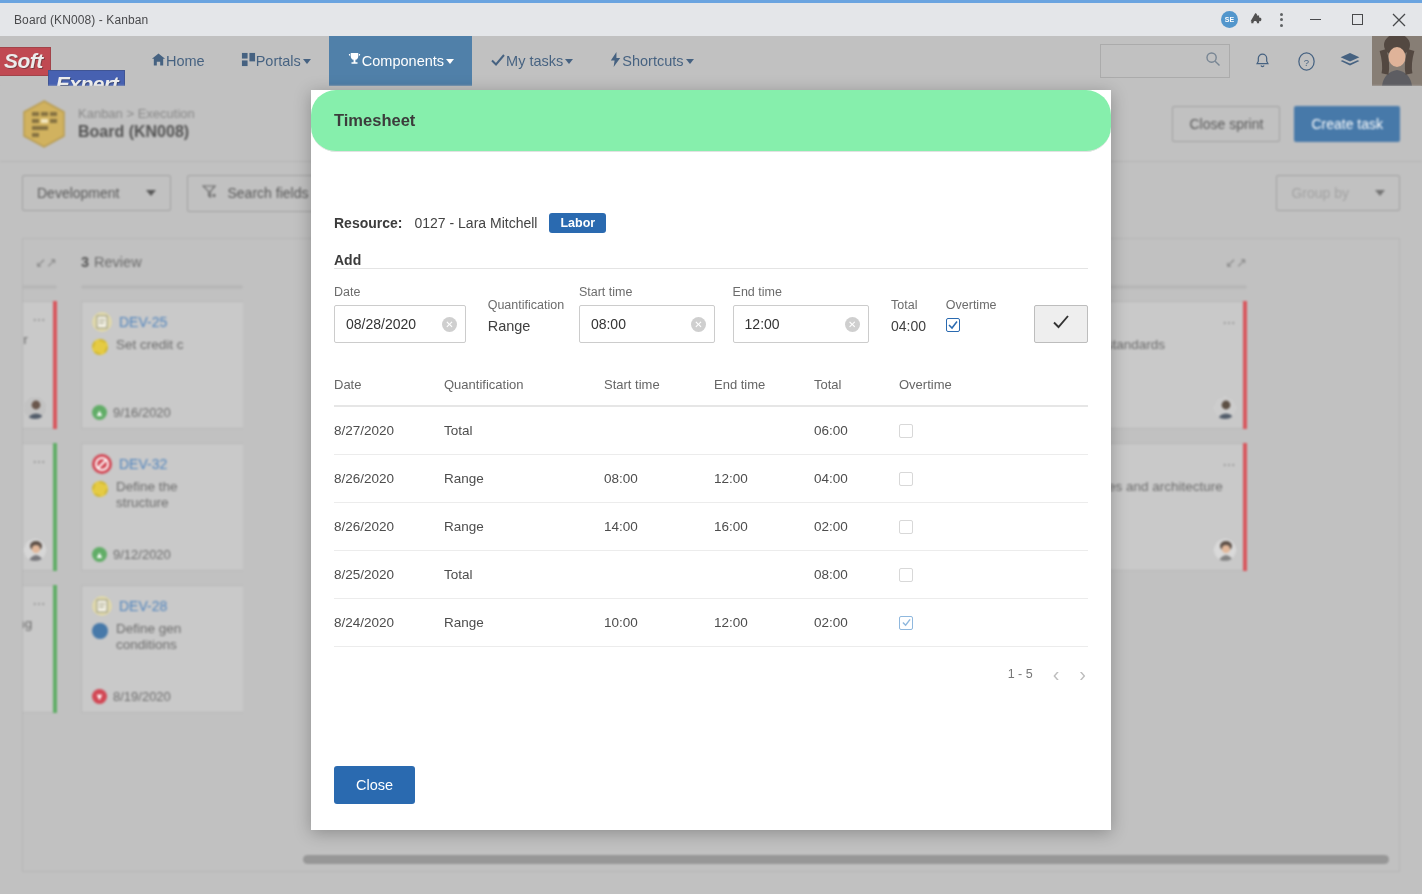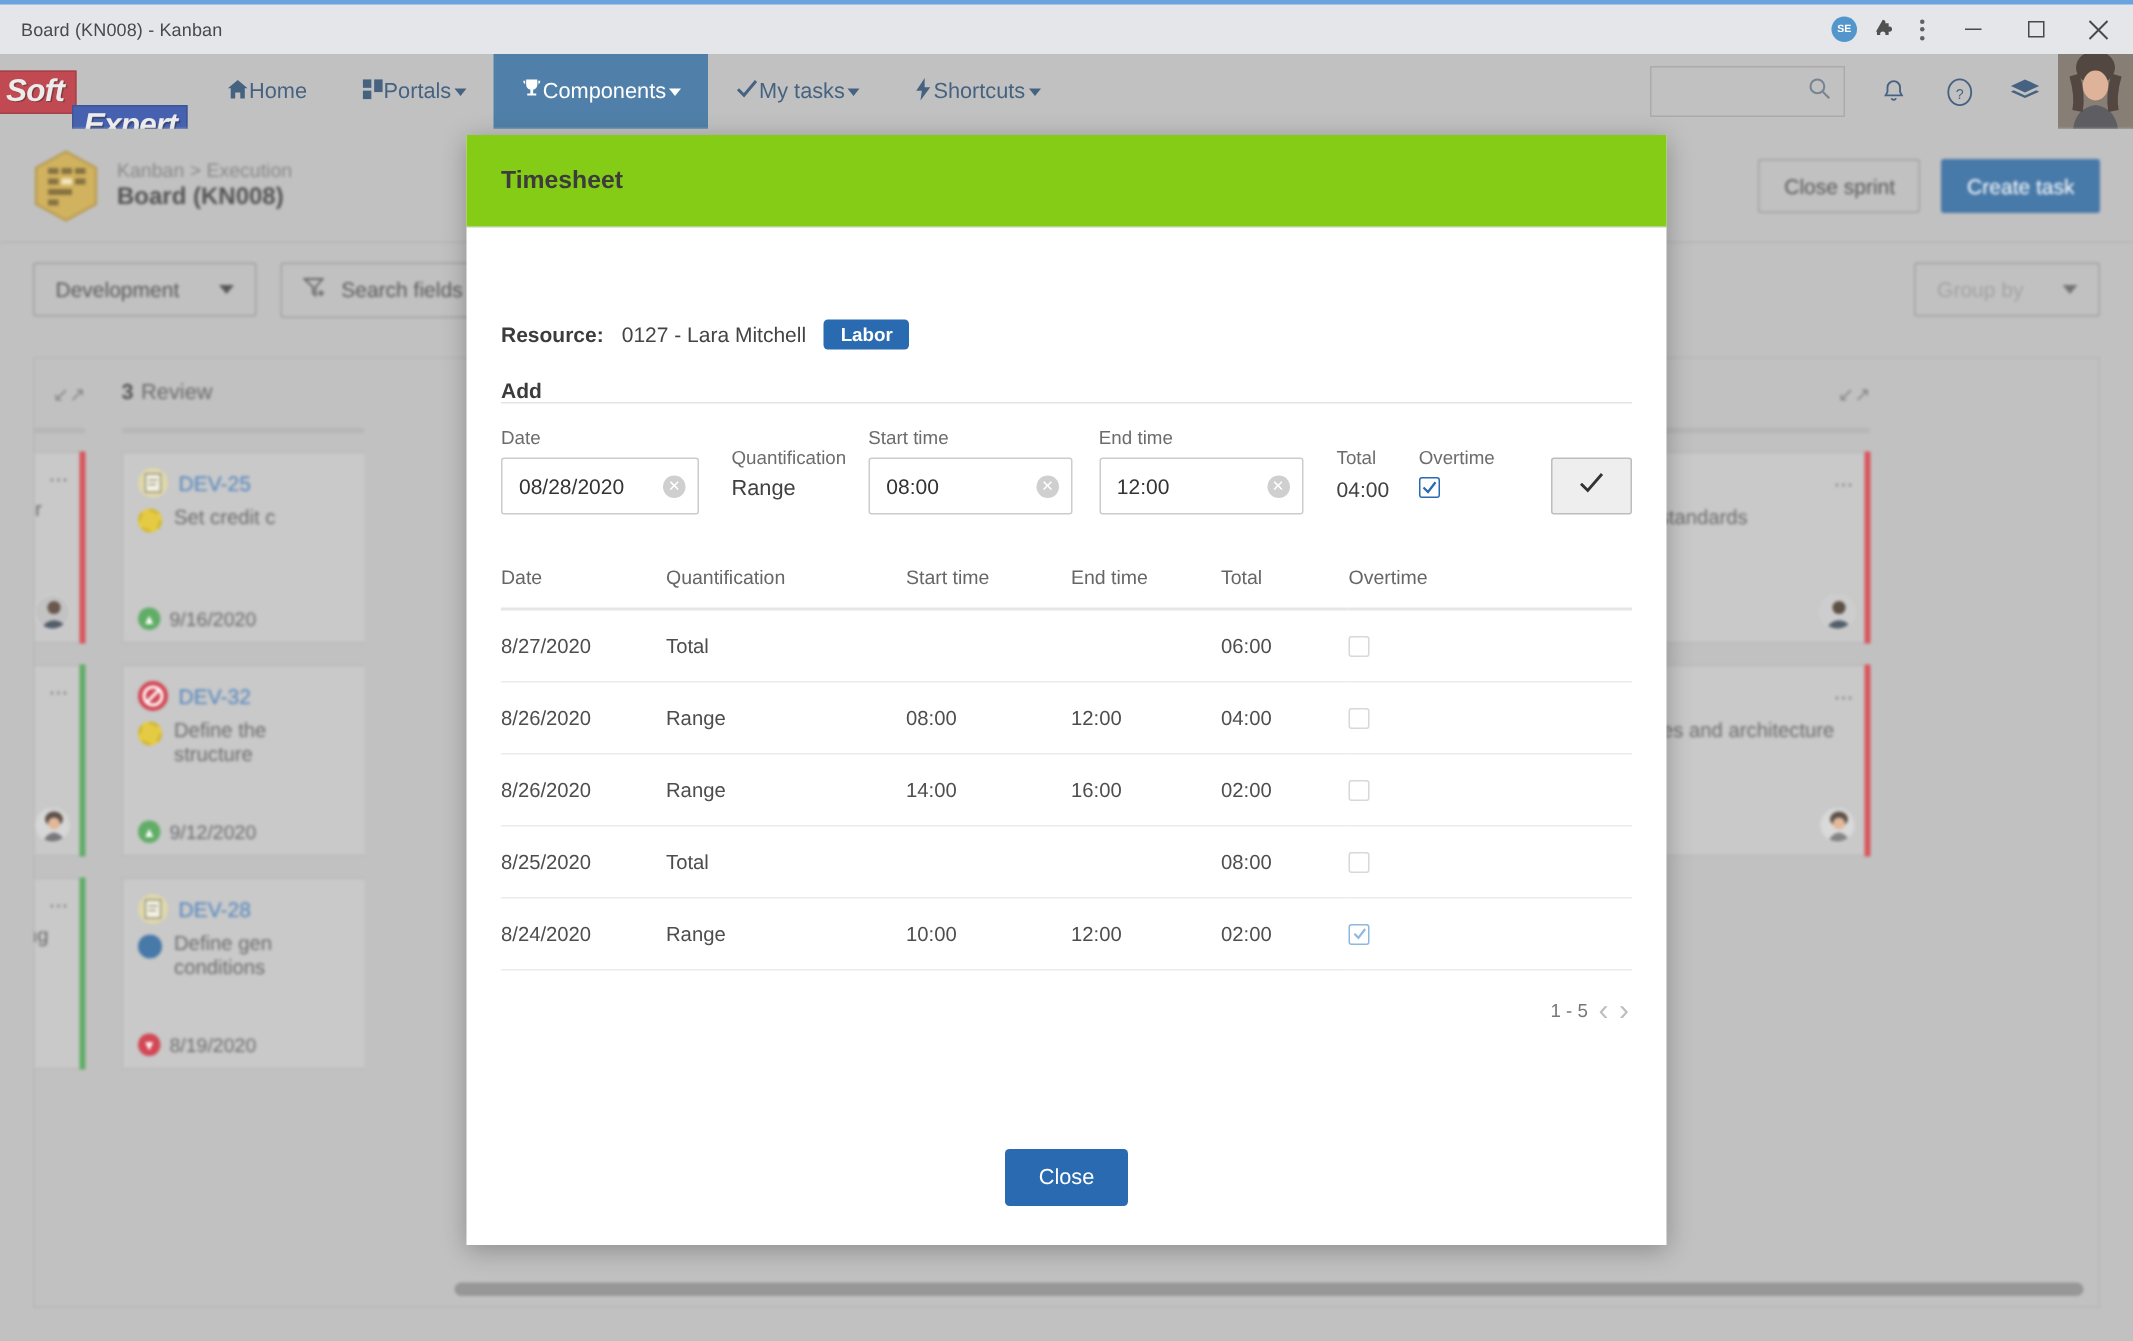--- a/index.html
+++ b/index.html
@@ -155,22 +155,22 @@
   }
 
   
   .overlay { position: absolute; inset: 0; background: rgba(255,255,255,0.18); }
   .modal {
     position: absolute; left: 311px; top: 90px; width: 800px; height: 740px;
     background: #fff; box-shadow: 0 3px 16px rgba(0,0,0,.28);
     display: flex; flex-direction: column;
   }
   .modal-head {
-    height: 62px; background: #84cc16; border-bottom: 1px solid #e2e2e2;
-    display: flex; align-items: center; padding: 0 23px;
+    height: 62px; background: #86efac; border-bottom: 1px solid #e2e2e2;
+    display: flex; align-items: center; padding: 0 23px; border-radius: 25px;
   }
   .modal-title { font-size: 16.5px; color: #3c3c3c; font-weight: bold; }
   .modal-body { flex: 1; padding: 0 23px; position: relative; overflow: hidden; margin-top: 38px; }
 
   .resource-row { display: flex; align-items: center; gap: 12px; margin-top: 23px; }
   .res-label { font-size: 14px; font-weight: bold; color: #3c3c3c; }
   .res-value { font-size: 14px; color: #444; }
   .labor-chip {
     background: #2a6ab0; color: #fff; font-size: 12.5px; font-weight: bold;
     padding: 3px 11px; border-radius: 3px; cursor: pointer;
@@ -212,25 +212,25 @@
     padding: 0 0 13px 0; border-bottom: 2px solid #e6e6e6;
   }
   table.ts td {
     font-size: 13.5px; color: #4d4d4d; padding: 16px 0; border-bottom: 1px solid #ececec;
   }
   .cell-chk {
     width: 14px; height: 14px; border: 1px solid #d8d8d8; border-radius: 2px; background: #fff;
     display: flex; align-items: center; justify-content: center;
   }
   .cell-chk.on { border-color: #8fb8de; }
-  .pager { display: flex; align-items: center; justify-content: flex-end; gap: 7px; padding: 17px 2px 0 0; }
+  .pager { display: flex; align-items: center; justify-content: flex-end; gap: 20px; padding: 17px 2px 0 0; }
   .pager .range { font-size: 12.5px; color: #777; }
   .pg-arrow { color: #bdbdbd; font-size: 20px; cursor: pointer; line-height: 1; }
 
-  .modal-foot { height: 90px; display: flex; align-items: center; justify-content: center; padding: 0 23px; }
+  .modal-foot { height: 90px; display: flex; align-items: center; justify-content: flex-start; padding: 0 23px; }
   .close-btn {
     background: #2a6ab0; color: #fff; border: none; border-radius: 3px;
     font-size: 14.5px; padding: 11px 22px; cursor: pointer;
     font-family: "Liberation Sans", sans-serif;
   }
   .blur { filter: blur(1.05px); }
 </style>
 </head>
 <body>
 

